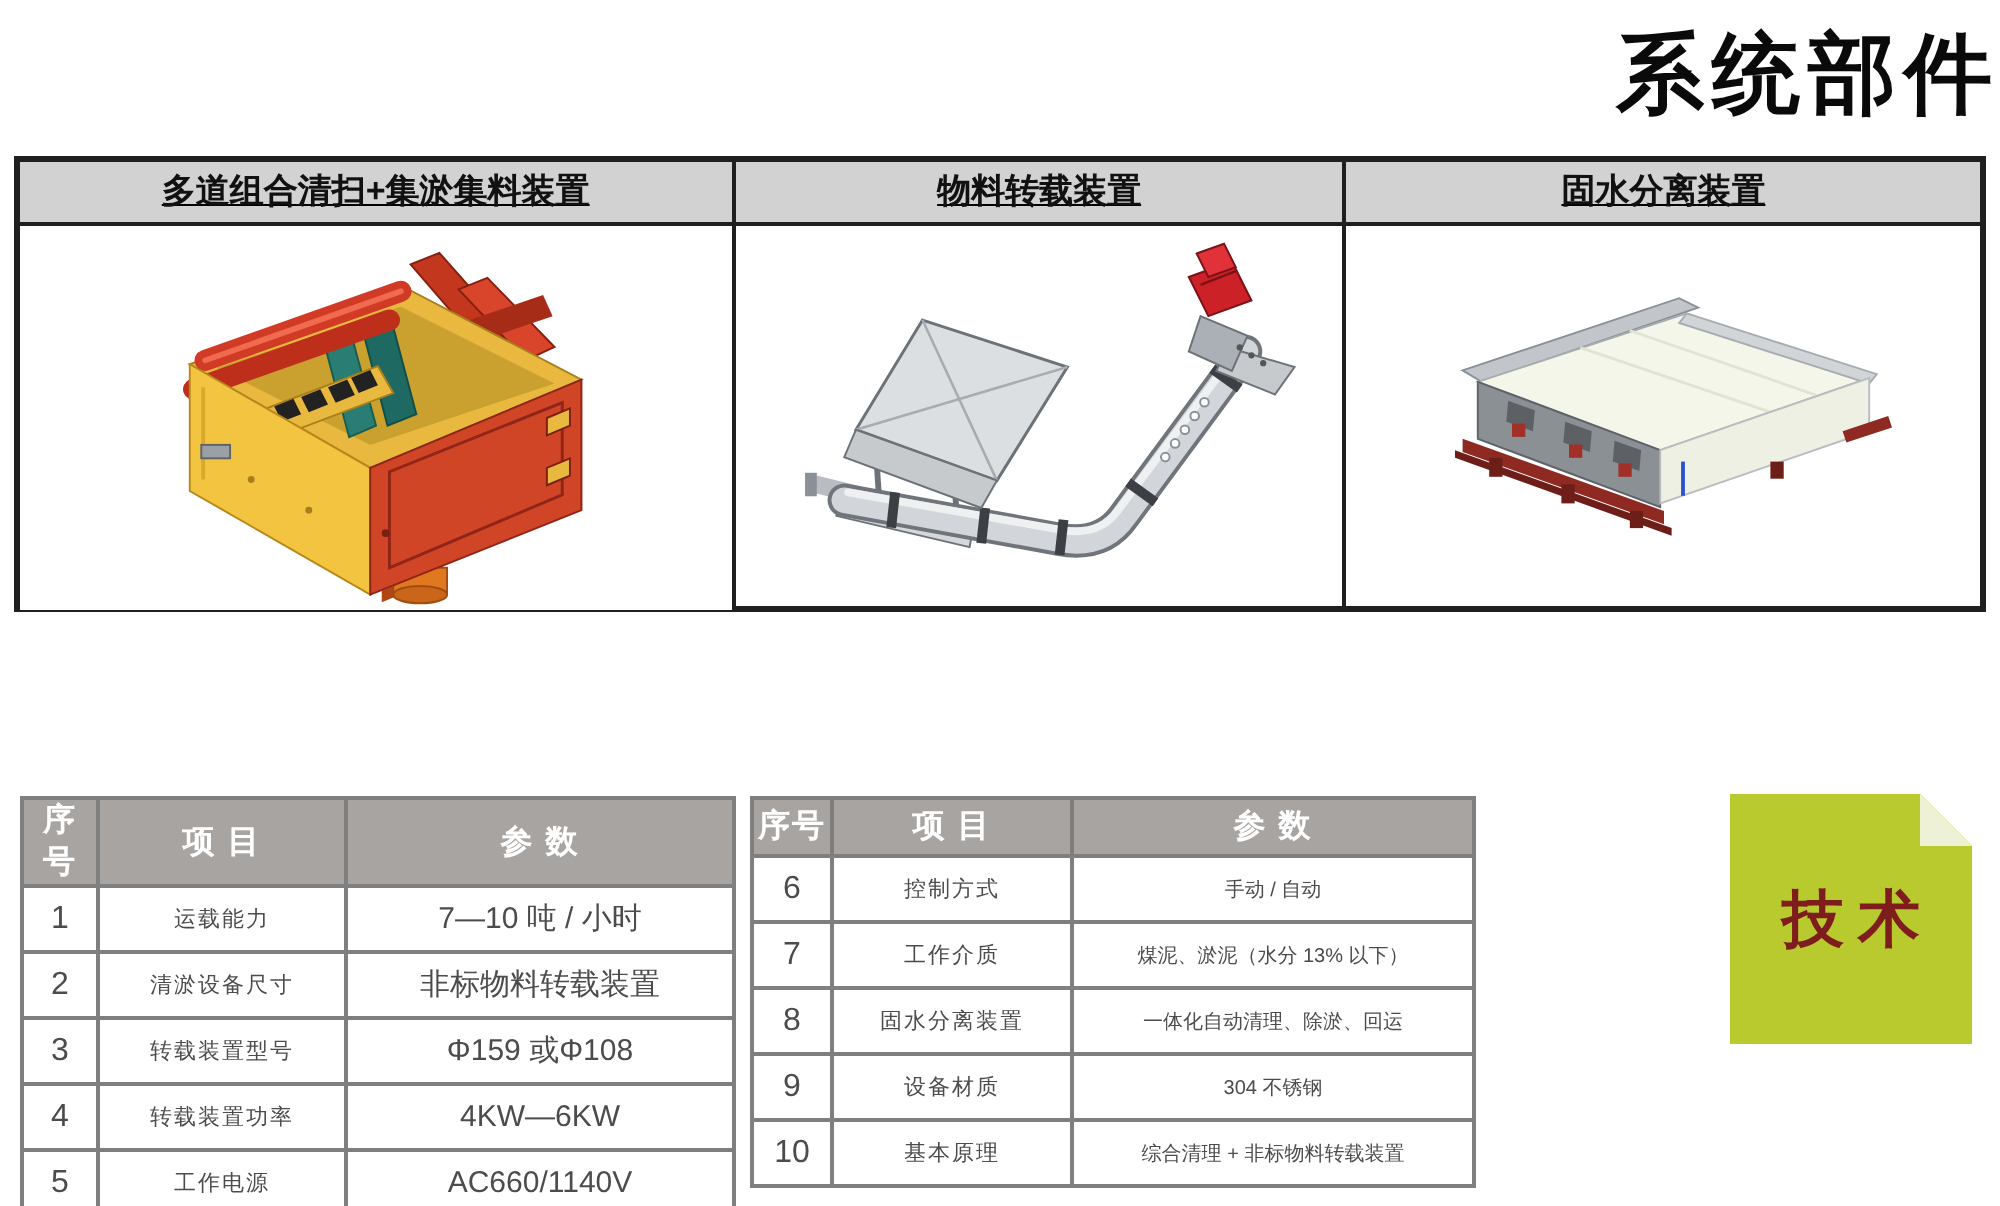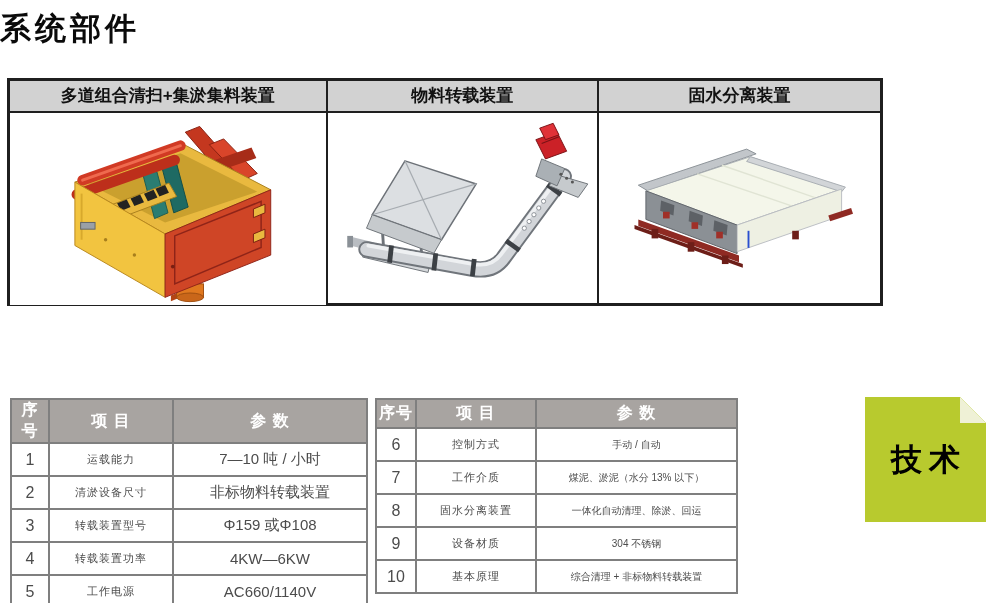--- a/index.html
+++ b/index.html
@@ -1,25 +1,25 @@
 <!DOCTYPE html>
 <html><head>
 <meta charset="utf-8">
 <style>
   html,body{margin:0;padding:0;background:#fff;}
   body{font-family:"Liberation Sans","DejaVu Sans",sans-serif;}
   .page{position:relative;width:1000px;height:603px;background:#fff;overflow:hidden;}
 
   
-  .title{position:absolute;top:8px;left:0;width:100%;margin:0;text-align:left;
-         font-size:31px;font-weight:900;letter-spacing:4px;color:#0a0a0a;}
-
-  
-  .components{position:absolute;left:7px;top:78px;width:876px;height:228px;
-              display:flex;border:3px solid #1f1f1f;box-sizing:border-box;background:#fff;}
+  .title{position:absolute;top:8px;left:0;width:100%;margin:0;text-align:right;
+         font-size:44px;font-weight:900;letter-spacing:4px;color:#0a0a0a;}
+
+  
+  .components{position:absolute;left:7px;top:78px;width:986px;height:228px;
+              display:flex;border:3px solid #1f1f1f;box-sizing:border-box;background:#fff;text-decoration:underline;}
   .comp-col{display:flex;flex-direction:column;box-sizing:border-box;border-right:2px solid #1f1f1f;}
   .comp-col:last-child{border-right:none;}
   .comp-col.c1{width:36.5%;} .comp-col.c2{width:31.2%;} .comp-col.c3{width:32.3%;}
   .comp-header{height:30px;line-height:30px;background:#d2d2d2;border-bottom:2px solid #1f1f1f;
                text-align:center;font-weight:bold;font-size:17px;color:#111;}
   .comp-image{flex:1;display:flex;align-items:center;justify-content:center;background:#fff;}
 
   
   .ptable{position:absolute;border-collapse:collapse;table-layout:fixed;background:#fff;}
   .ptable th,.ptable td{border:2px solid #7f7f7f;text-align:center;vertical-align:middle;padding:0 2px;overflow:hidden;}
@@ -31,21 +31,21 @@
   .ptable.right td.val{font-size:10px;letter-spacing:0;}
   .ptable.left{left:10px;top:398px;width:358px;}
   .ptable.right{left:375px;top:398px;width:363px;}
 
   
   .badge{position:absolute;left:865px;top:397px;width:121px;height:125px;background:#b8ca2e;
          clip-path:polygon(0 0,calc(100% - 26px) 0,100% 26px,100% 100%,0 100%);}
   .badge-fold{position:absolute;top:0;right:0;width:26px;height:26px;background:#eff1d6;
               clip-path:polygon(0 0,100% 100%,0 100%);}
   .badge-text{position:absolute;inset:0;display:flex;flex-direction:column;align-items:center;
-              justify-content:center;gap:8px;color:#000000;font-size:31px;font-weight:bold;
+              justify-content:center;gap:8px;color:#7f1d1d;font-size:31px;font-weight:bold;
               letter-spacing:7px;text-indent:7px;}
 </style>
 </head>
 <body>
 
 <div class="page">
 
   <h1 class="title">系统部件</h1>
 
   <div class="components">

